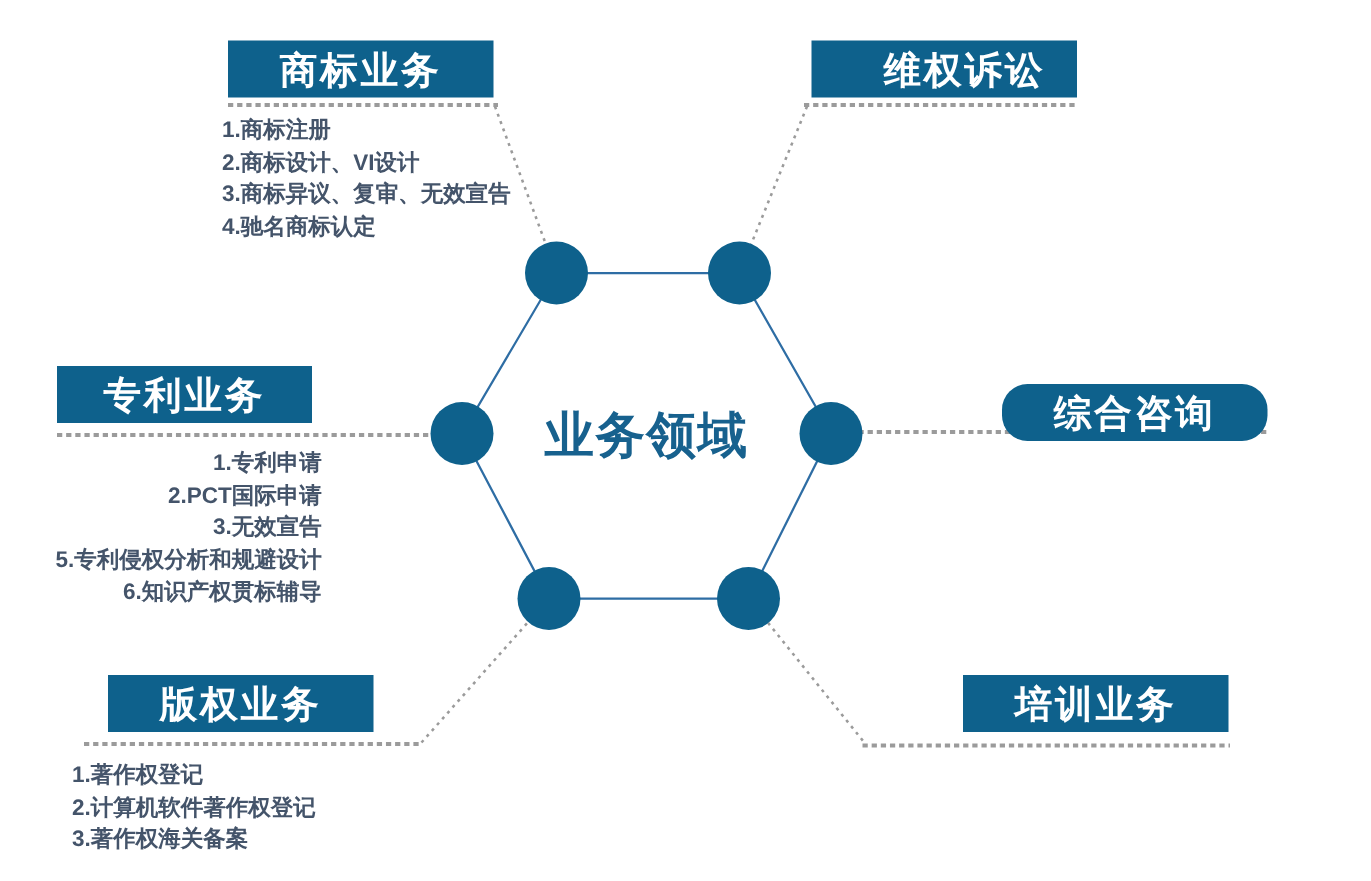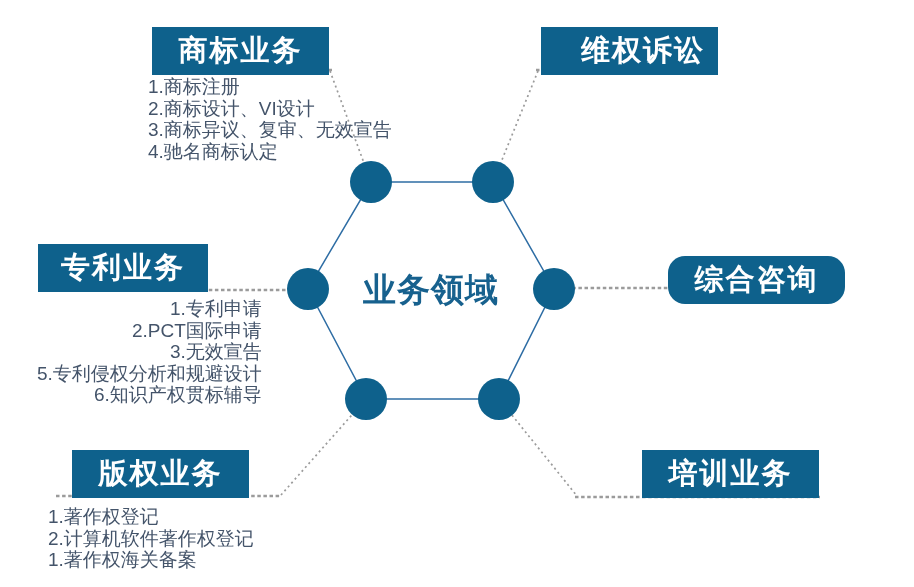--- a/index.html
+++ b/index.html
@@ -27,35 +27,36 @@
   }
   .dash-h{stroke:var(--dash);stroke-width:2.6;stroke-dasharray:3.5 2.6;fill:none;}
   .dash-d{stroke:var(--dash);stroke-width:1.7;stroke-dasharray:2 3.2;fill:none;}
   .hex{fill:none;stroke:var(--hex_stroke);stroke-width:1.5;}
   .node{fill:var(--primary);}
   .group{position:absolute;}
   .group-header{
     position:absolute;
     background:var(--primary);
     color:#ffffff;
-    font-size:29px;
+    font-size:25px;
     font-weight:bold;
     letter-spacing:2px;
     display:flex;
     align-items:center;
     justify-content:center;
     width:177px;
-    height:48px;
+    height:38px;
   }
   .group-list{
     position:absolute;
-    font-size:19px;
+    font-size:15px;
     line-height:21.5px;
     color:var(--text);
     white-space:nowrap;
+    font-weight:bold;
   }
   .center-title{
     position:absolute;
     left:341px;
     top:268px;
     width:180px;
     text-align:center;
     font-size:33px;
     font-weight:bold;
     letter-spacing:1px;
@@ -126,21 +127,21 @@
   <div class="group">
     <div class="group-header" style="left:668px;top:256px;border-radius:17px;">综合咨询</div>
 
   </div>
 
   <div class="group">
     <div class="group-header" style="left:55px;top:450px;margin-left:17px;">版权业务</div>
     <div class="group-list" style="left:48px;top:506px;">
         <div class="item">1.著作权登记</div>
         <div class="item">2.计算机软件著作权登记</div>
-        <div class="item">1.著作权海关备案</div>
+        <div class="item">3.著作权海关备案</div>
       </div>
   </div>
 
   <div class="group">
     <div class="group-header" style="left:642px;top:450px;">培训业务</div>
 
   </div>
 
 </div>
 

